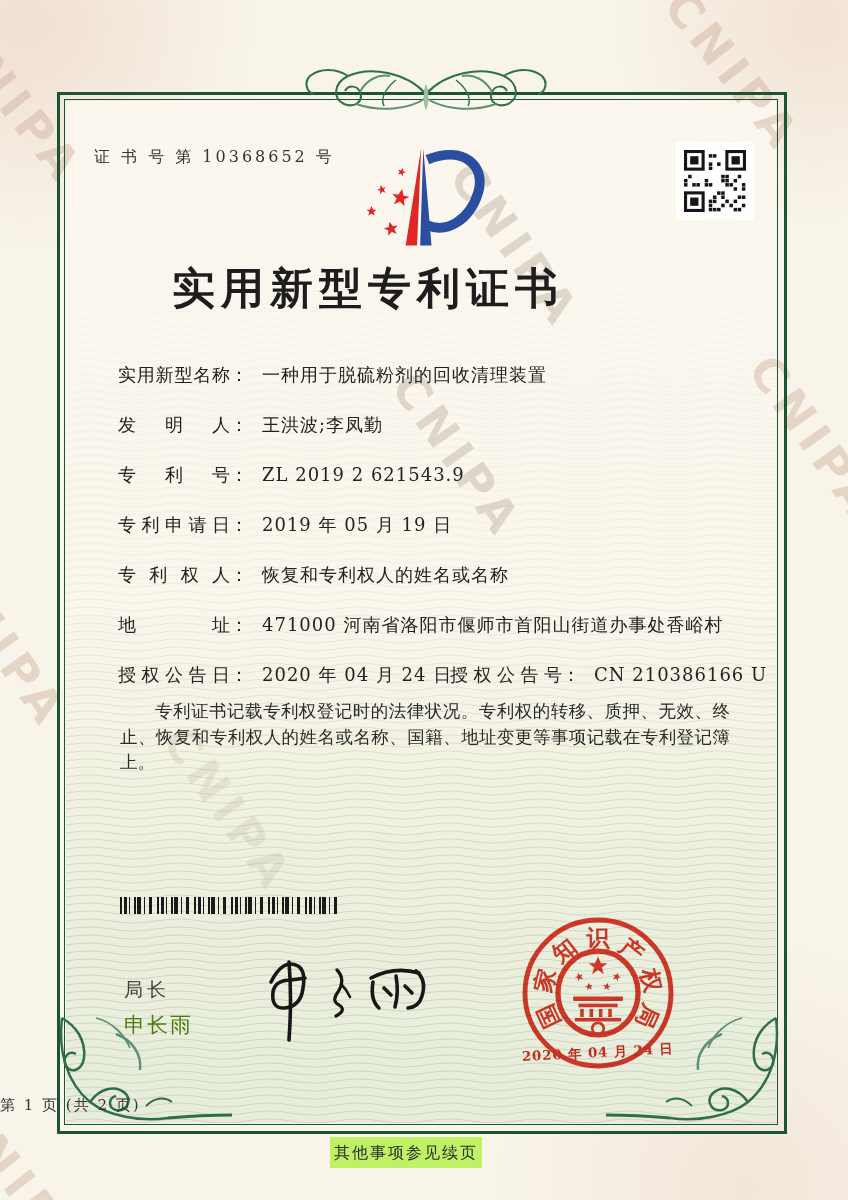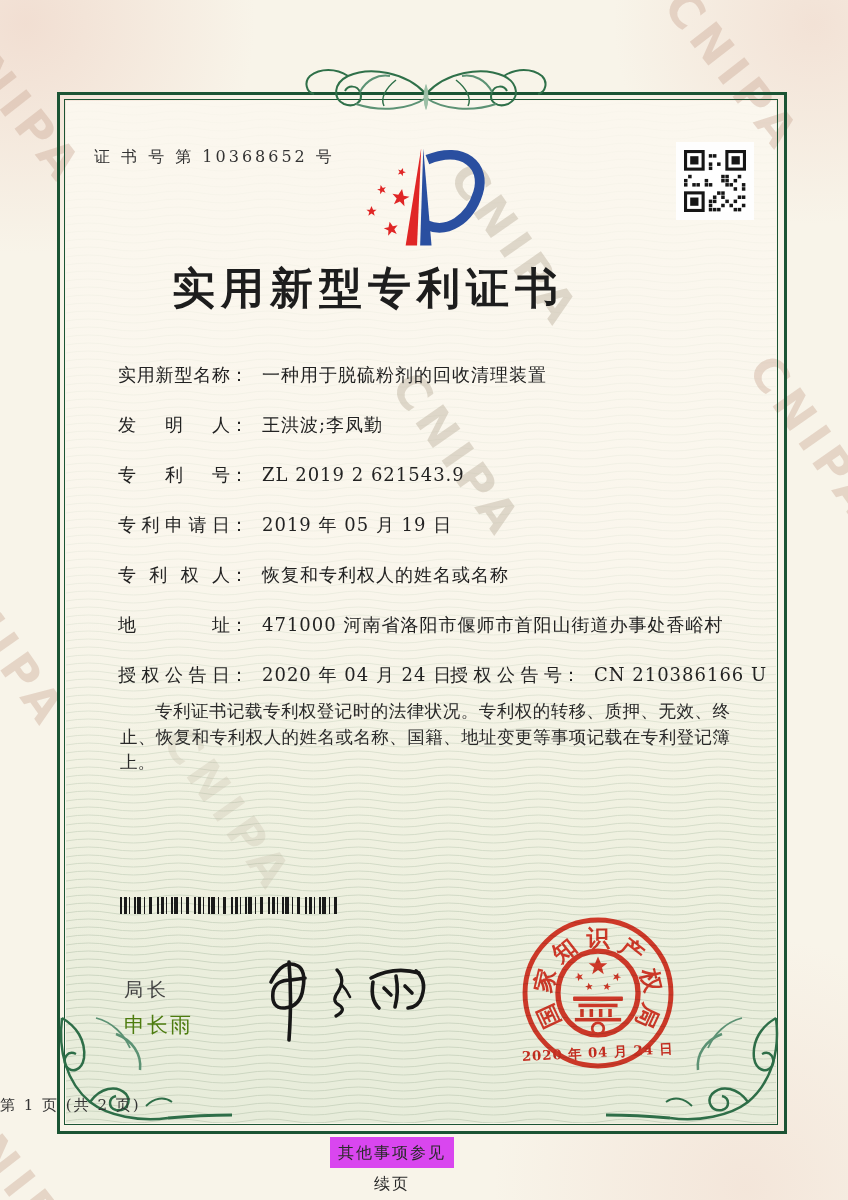--- a/index.html
+++ b/index.html
@@ -68,21 +68,21 @@
   }
   
   .signer-title{left:124px;top:977px;z-index:6;font-size:19px;letter-spacing:4px;color:#404040;}
   .signer-name{left:124px;top:1011px;z-index:6;font-size:21px;letter-spacing:2px;color:#4d7c0f;}
   .sig{left:248px;top:950px;z-index:6;}
   
   .seal{left:509px;top:904px;z-index:8;opacity:.92;mix-blend-mode:multiply;}
   
   .page-info{left:0;top:1096px;width:810px;text-align:left;z-index:6;font-size:15px;letter-spacing:2px;color:#333;}
   .cont-note{
-    left:330px;top:1137px;width:124px;height:31px;background:#d946ef;z-index:6;
+    left:330px;top:1137px;width:152px;height:31px;background:#bef264;z-index:6;
     text-align:center;line-height:31px;font-size:16px;letter-spacing:2px;color:#2a2a2a;
   }
   
   .orn-top{left:296px;top:58px;z-index:6;}
   .orn-bl{left:56px;top:1010px;z-index:5;}
   .orn-br{left:602px;top:1010px;z-index:5;}
 </style>
 </head>
 <body>
 

